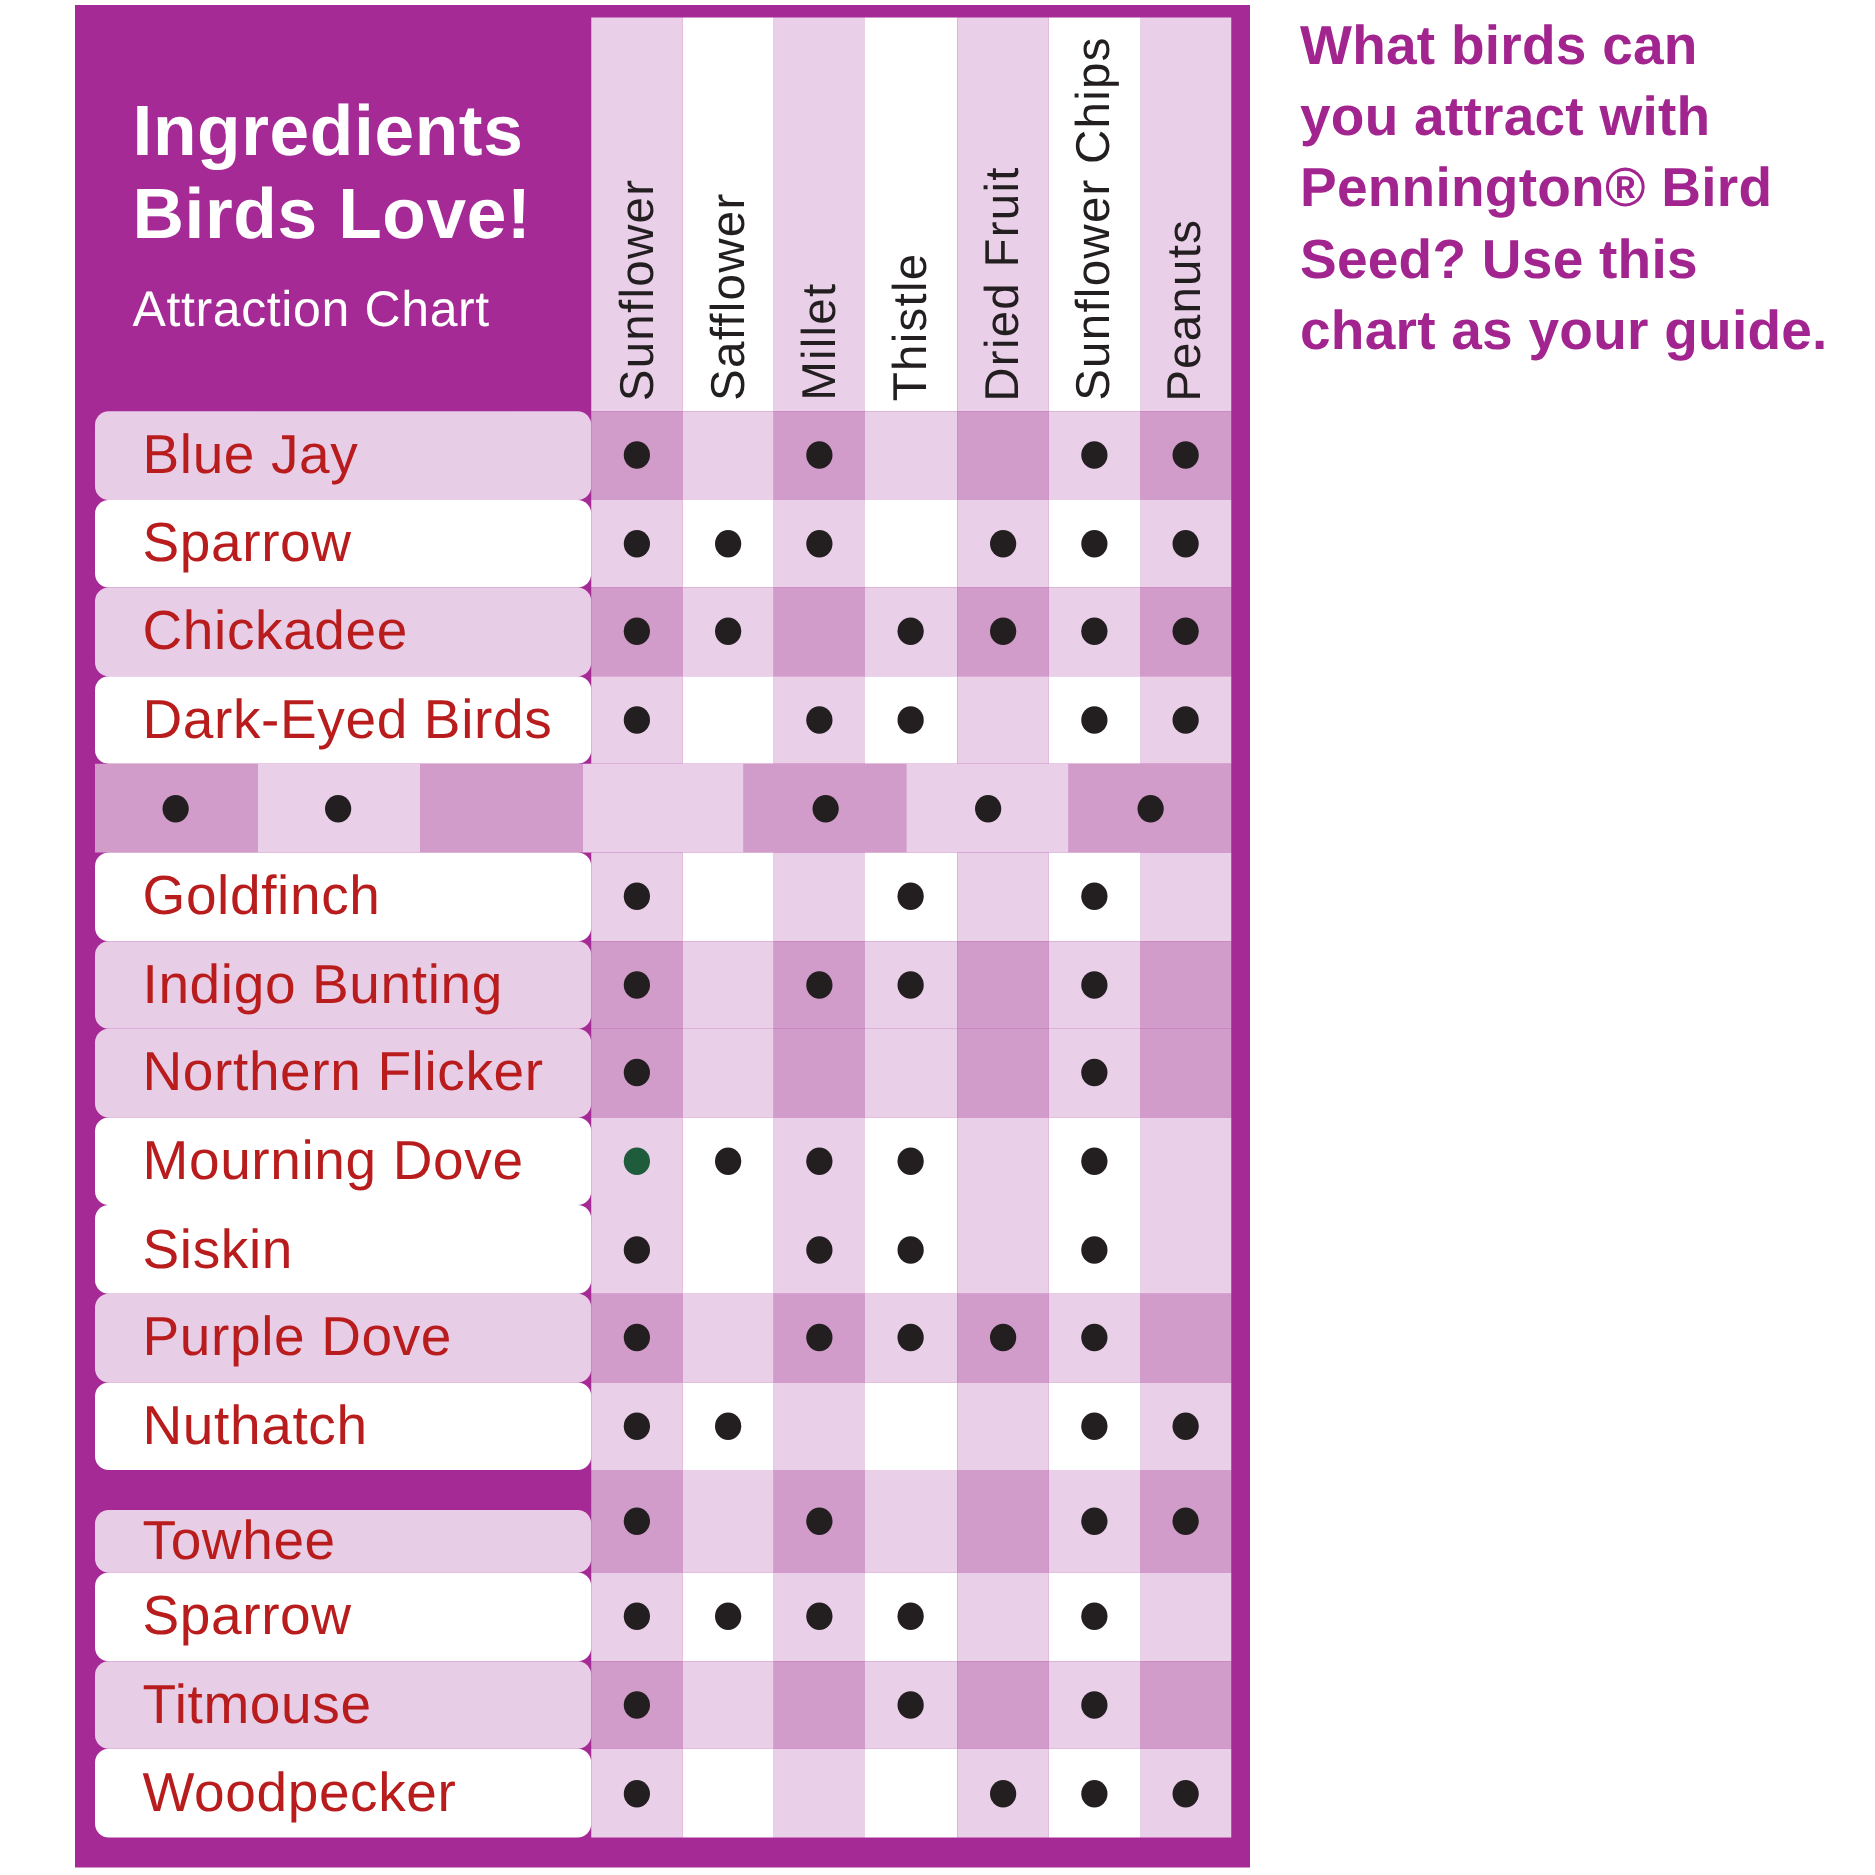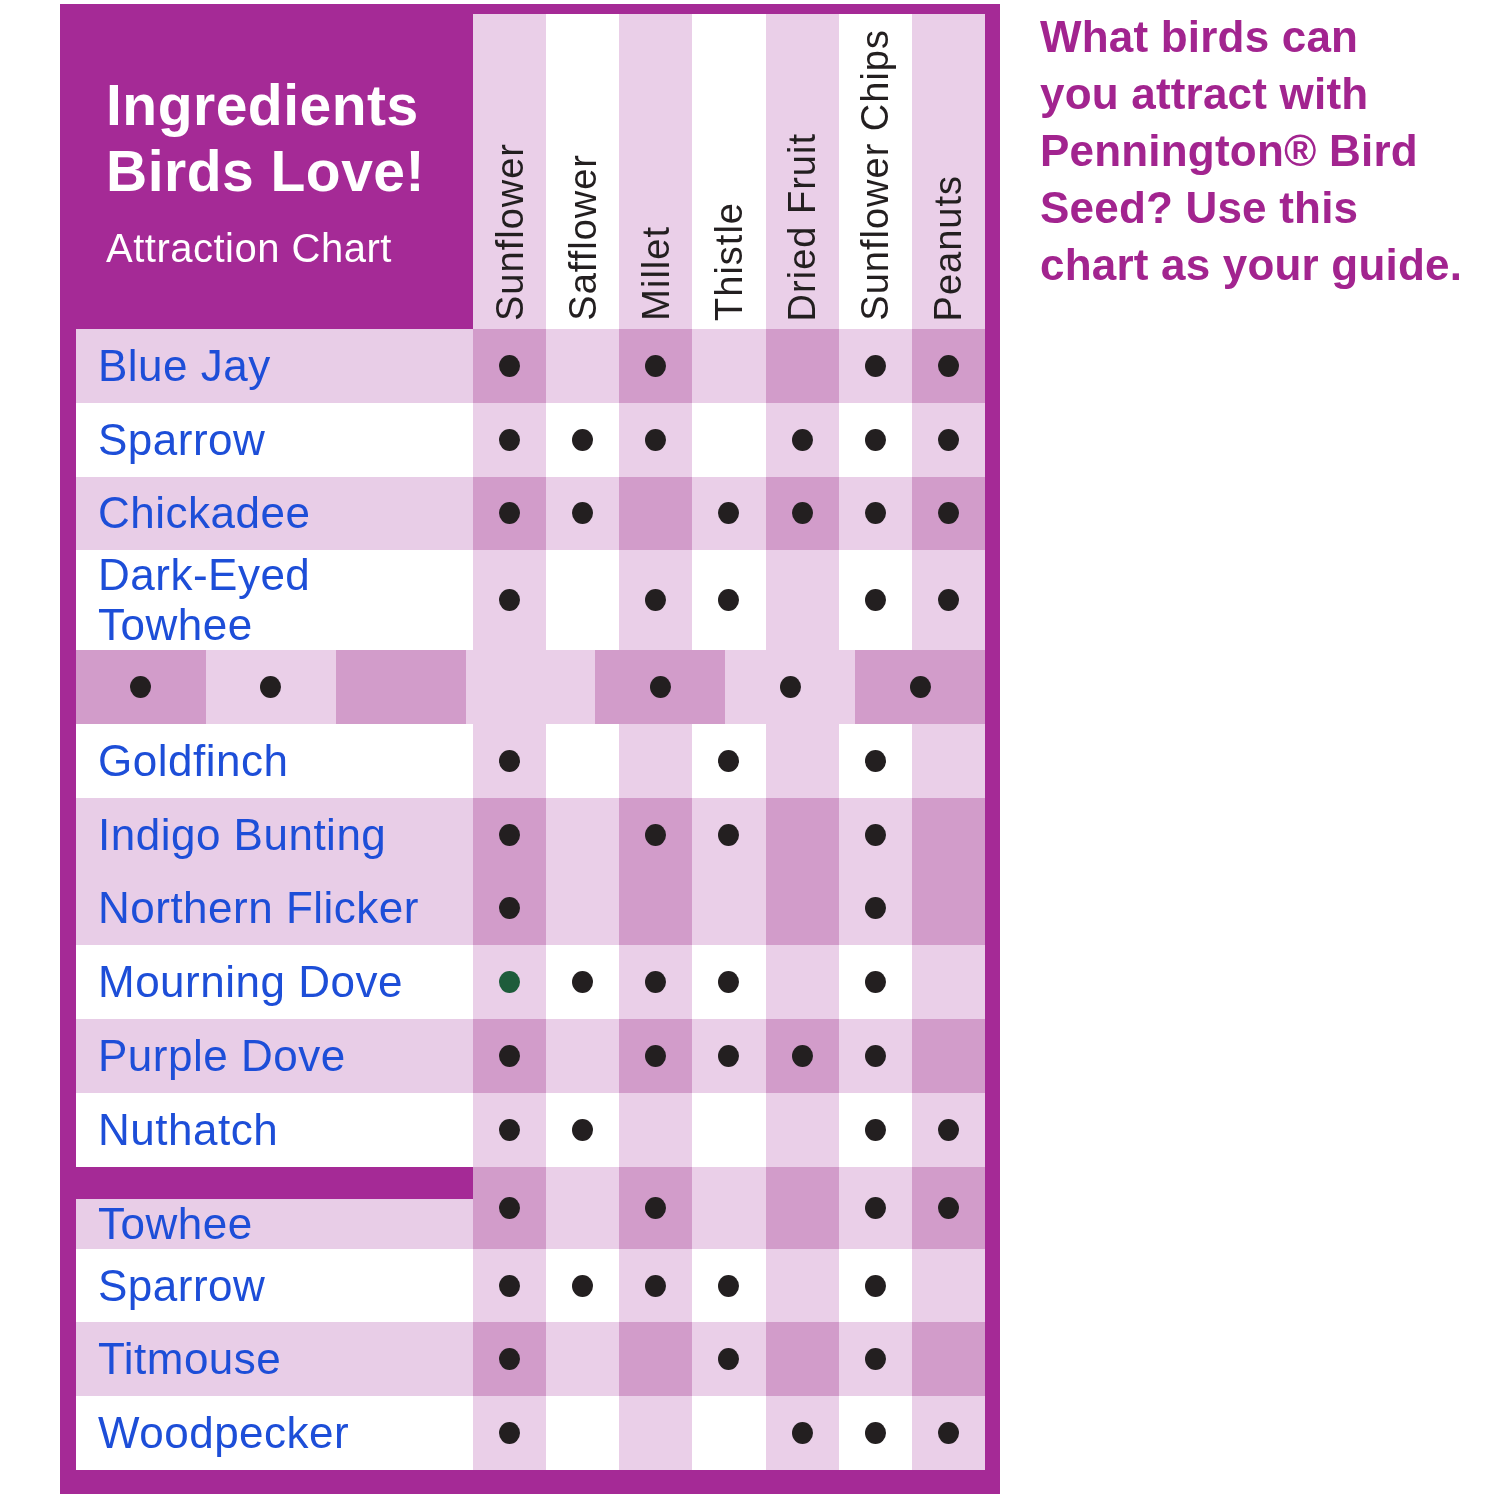--- a/index.html
+++ b/index.html
@@ -82,26 +82,27 @@
     flex-direction: column;
   }
   .row {
     flex: 1;
     display: flex;
   }
   .name-cell {
     flex: none;
     width: 397px;
     box-sizing: border-box;
-    padding-left: 22px;
+    padding-left: 38px;
     display: flex;
     align-items: center;
     font-size: 44px;
-    color: #1d4ed8;
+    color: #b91c1c;
     letter-spacing: 0.5px;
+    border-radius: 11px;
   }
   .cell {
     flex: 1;
     display: flex;
     align-items: center;
     justify-content: center;
   }
   .dot {
     width: 21px;
     height: 22px;
@@ -211,21 +212,21 @@
           <div class="dot" style="background: rgb(35, 31, 32);"></div>
         </div>
         <div class="cell" style="background: rgb(234, 207, 232);">
           <div class="dot" style="background: rgb(35, 31, 32);"></div>
         </div>
         <div class="cell" style="background: rgb(210, 156, 202);">
           <div class="dot" style="background: rgb(35, 31, 32);"></div>
         </div>
       </div>
       <div class="row">
-        <div class="name-cell" style="background: rgb(255, 255, 255);">Dark-Eyed Towhee</div>
+        <div class="name-cell" style="background: rgb(255, 255, 255);">Dark-Eyed Birds</div>
         <div class="cell" style="background: rgb(234, 207, 232);">
           <div class="dot" style="background: rgb(35, 31, 32);"></div>
         </div>
         <div class="cell" style="background: rgb(255, 255, 255);"></div>
         <div class="cell" style="background: rgb(234, 207, 232);">
           <div class="dot" style="background: rgb(35, 31, 32);"></div>
         </div>
         <div class="cell" style="background: rgb(255, 255, 255);">
           <div class="dot" style="background: rgb(35, 31, 32);"></div>
         </div>
@@ -305,20 +306,38 @@
         <div class="cell" style="background: rgb(210, 156, 202);"></div>
       </div>
       <div class="row">
         <div class="name-cell" style="background: rgb(255, 255, 255);">Mourning Dove</div>
         <div class="cell" style="background: rgb(234, 207, 232);">
           <div class="dot" style="background: rgb(30, 92, 59);"></div>
         </div>
         <div class="cell" style="background: rgb(255, 255, 255);">
           <div class="dot" style="background: rgb(35, 31, 32);"></div>
         </div>
+        <div class="cell" style="background: rgb(234, 207, 232);">
+          <div class="dot" style="background: rgb(35, 31, 32);"></div>
+        </div>
+        <div class="cell" style="background: rgb(255, 255, 255);">
+          <div class="dot" style="background: rgb(35, 31, 32);"></div>
+        </div>
+        <div class="cell" style="background: rgb(234, 207, 232);"></div>
+        <div class="cell" style="background: rgb(255, 255, 255);">
+          <div class="dot" style="background: rgb(35, 31, 32);"></div>
+        </div>
+        <div class="cell" style="background: rgb(234, 207, 232);"></div>
+      </div>
+      <div class="row">
+        <div class="name-cell" style="background: rgb(255, 255, 255);">Siskin</div>
+        <div class="cell" style="background: rgb(234, 207, 232);">
+          <div class="dot" style="background: rgb(35, 31, 32);"></div>
+        </div>
+        <div class="cell" style="background: rgb(255, 255, 255);"></div>
         <div class="cell" style="background: rgb(234, 207, 232);">
           <div class="dot" style="background: rgb(35, 31, 32);"></div>
         </div>
         <div class="cell" style="background: rgb(255, 255, 255);">
           <div class="dot" style="background: rgb(35, 31, 32);"></div>
         </div>
         <div class="cell" style="background: rgb(234, 207, 232);"></div>
         <div class="cell" style="background: rgb(255, 255, 255);">
           <div class="dot" style="background: rgb(35, 31, 32);"></div>
         </div>

